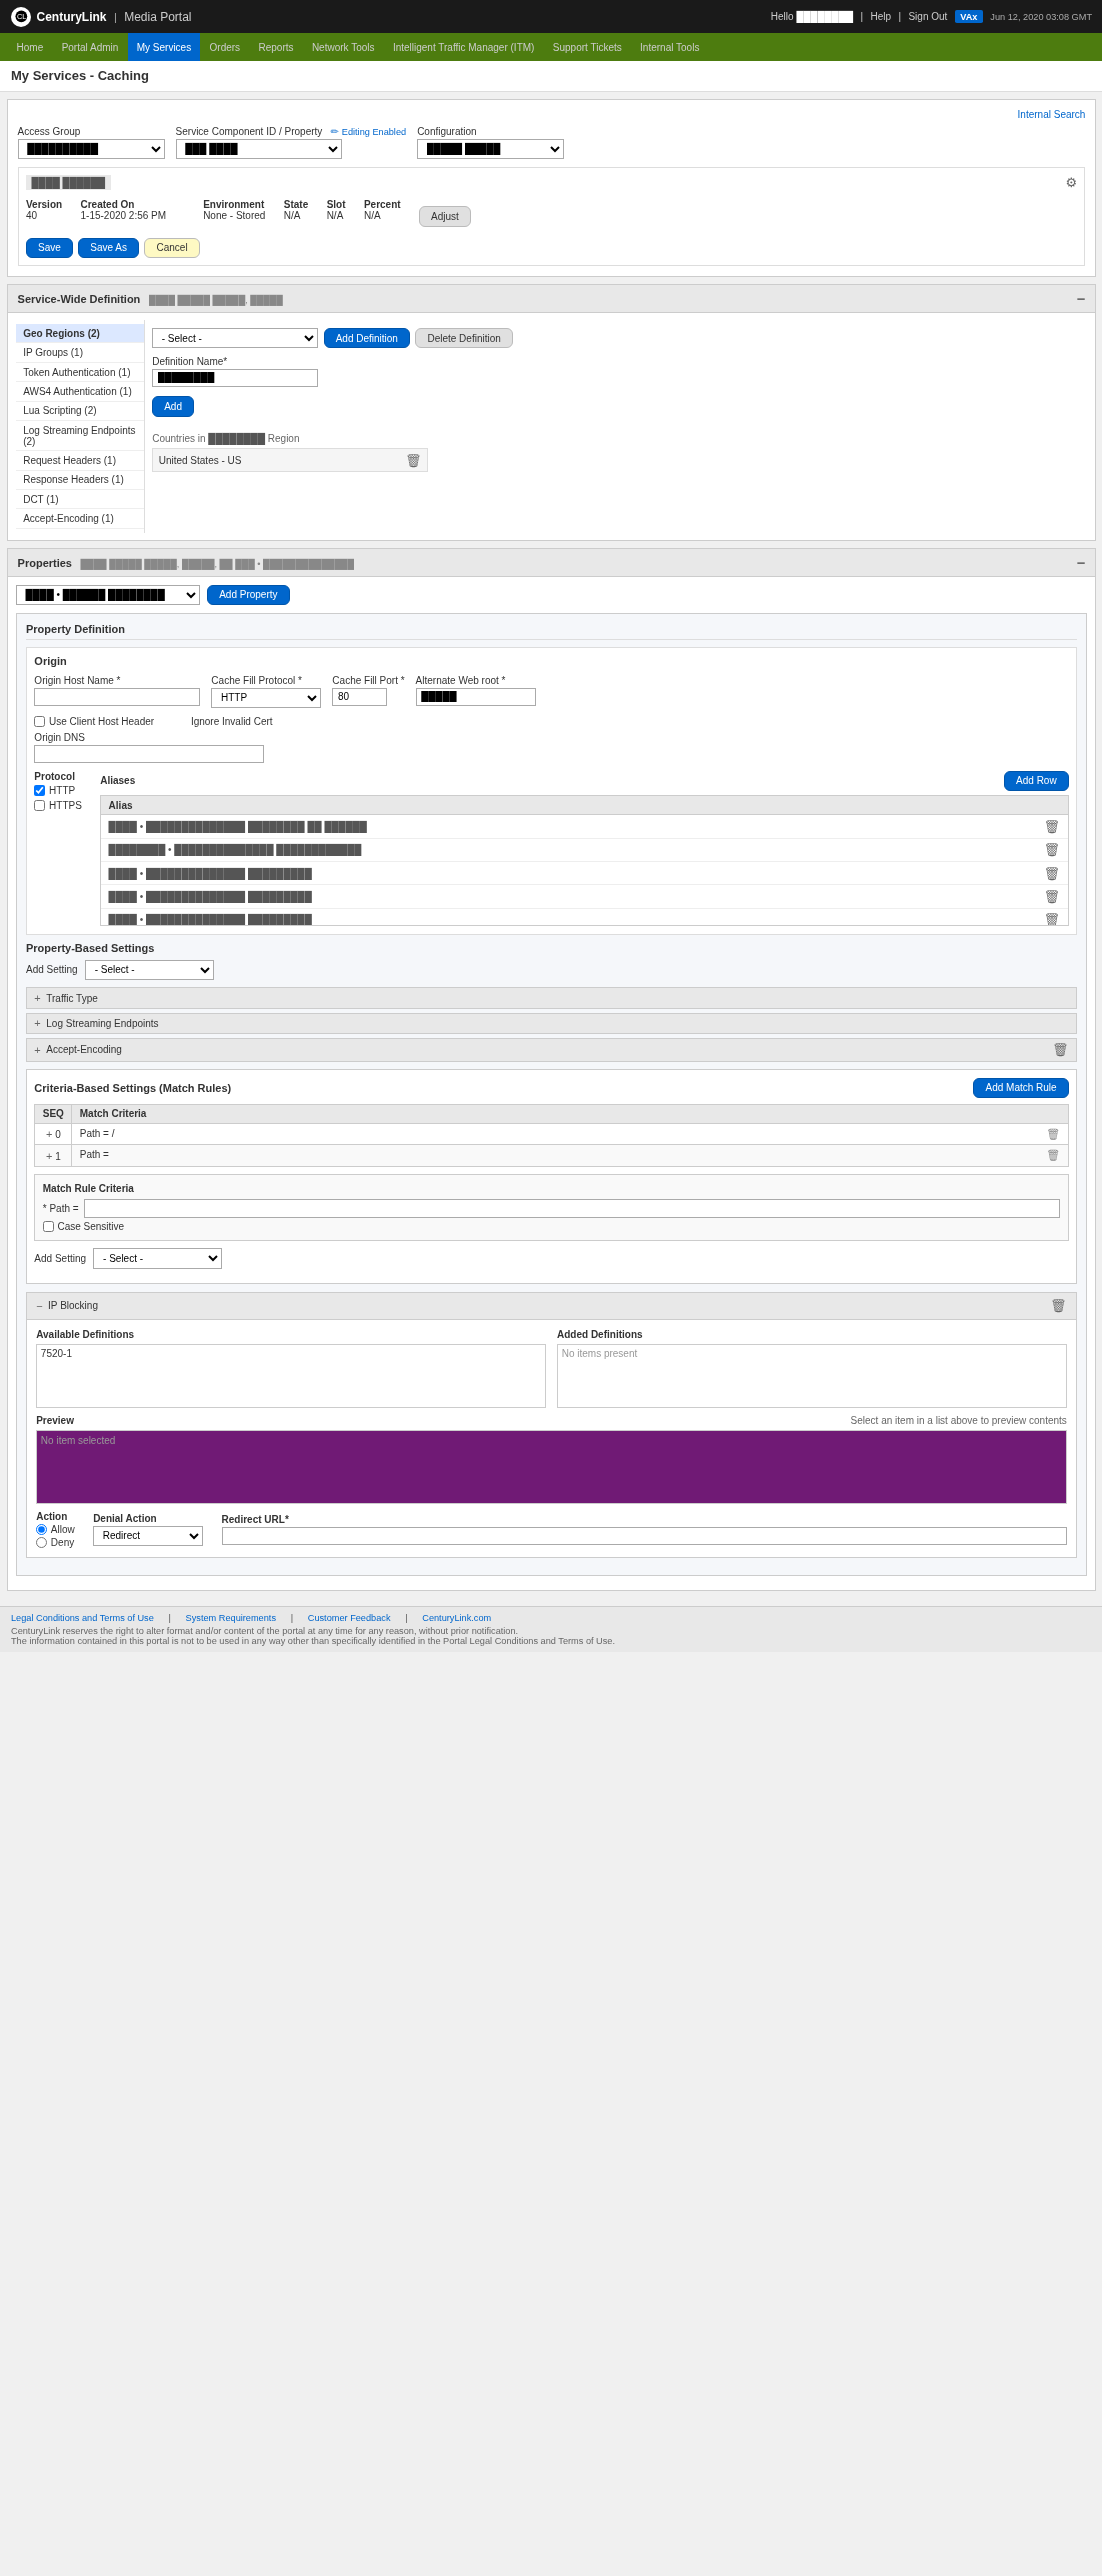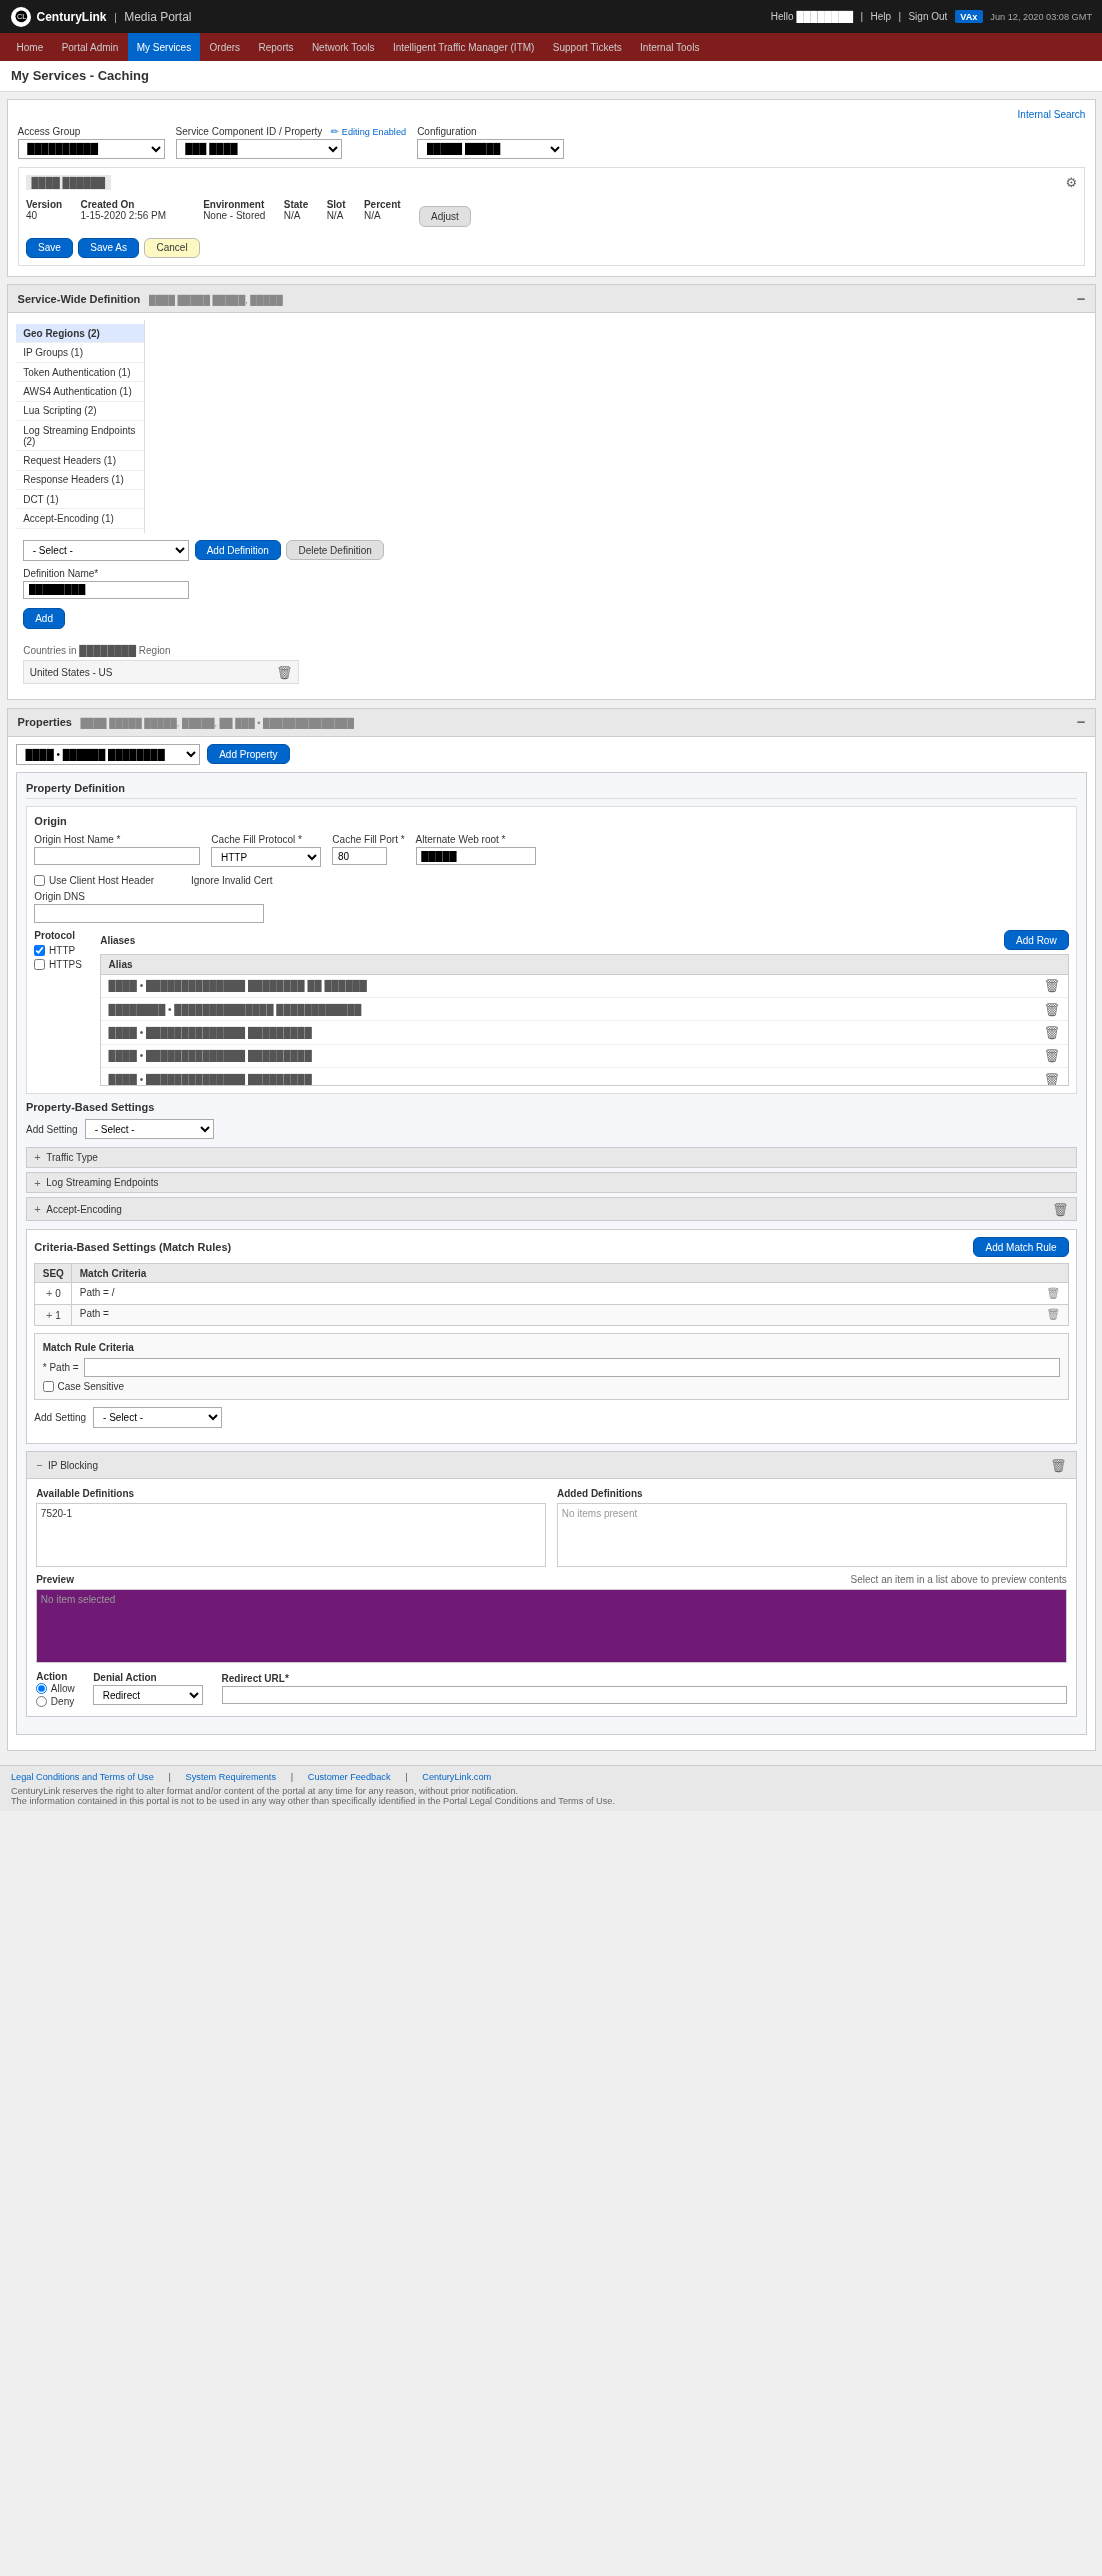--- a/index.html
+++ b/index.html
@@ -12,21 +12,21 @@
     .logo-icon { width: 20px; height: 20px; background: #fff; border-radius: 50%; display: flex; align-items: center; justify-content: center; }
     .logo-icon svg { width: 14.7px; height: 14.7px; }
     .logo-text { color: #fff; font-size: 12px; font-weight: bold; }
     .portal-label { color: #ccc; font-size: 12px; }
     .top-bar-right { display: flex; align-items: center; gap: 7.4px; font-size: 10px; color: #ccc; }
     .top-bar-right a { color: #ccc; text-decoration: none; }
     .vax-badge { background: #0066cc; color: #fff; padding: 1.8px 5.5px; font-size: 9.2px; font-weight: bold; border-radius: 1.8px; }
     .datetime { font-size: 9.2px; color: #aaa; }
 
     
-    .nav-bar { background: #7f1d1d; height: 28px; display: flex; align-items: center; padding: 0 7.4px; gap: 0; }
+    .nav-bar { background: #4d7c0f; height: 28px; display: flex; align-items: center; padding: 0 7.4px; gap: 0; }
     .nav-item { color: #ccc; font-size: 10px; padding: 0 9.2px; height: 28px; display: flex; align-items: center; cursor: pointer; text-decoration: none; }
     .nav-item.active { background: #0066cc; color: #fff; }
 
     
     .page-header { background: #fff; padding: 7.4px 11px; border-bottom: 0.9px solid #ddd; }
     .page-title { font-size: 13px; font-weight: bold; color: #333; }
 
     
     .main-content { padding: 7.4px; }
 
@@ -61,21 +61,21 @@
 
     .actions-row { display: flex; gap: 5.5px; margin-top: 7.4px; }
 
     
     .section-header { background: #e8e8e8; border: 0.9px solid #ccc; padding: 5.5px 9.2px; display: flex; align-items: center; justify-content: space-between; margin-bottom: 0; cursor: pointer; }
     .section-header .sec-title { font-size: 11px; font-weight: bold; color: #333; }
 
     .section-body { border: 0.9px solid #ccc; border-top: none; background: #fff; padding: 7.4px; }
 
     
-    .sidebar-layout { display: flex; gap: 0; flex-direction: column; }
+    .sidebar-layout { display: flex; gap: 0; }
     .sidebar { width: 129px; min-width: 129px; border-right: 0.9px solid #ddd; padding: 3.7px 0; }
     .sidebar-item { padding: 3.7px 7.4px; font-size: 10px; color: #333; cursor: pointer; border-bottom: 0.9px solid #eee; }
     .sidebar-item.active { background: #dce8ff; font-weight: bold; }
     .sidebar-content { flex: 1; padding: 7.4px; }
 
     
     .geo-toolbar { display: flex; align-items: center; gap: 5.5px; margin-bottom: 7.4px; }
     .def-row { display: flex; flex-direction: column; gap: 5.5px; }
     .countries-label { font-size: 10px; color: #666; }
     .country-row { display: flex; align-items: center; gap: 5.5px; background: #f5f5f5; padding: 3.7px 5.5px; border: 0.9px solid #ddd; }

